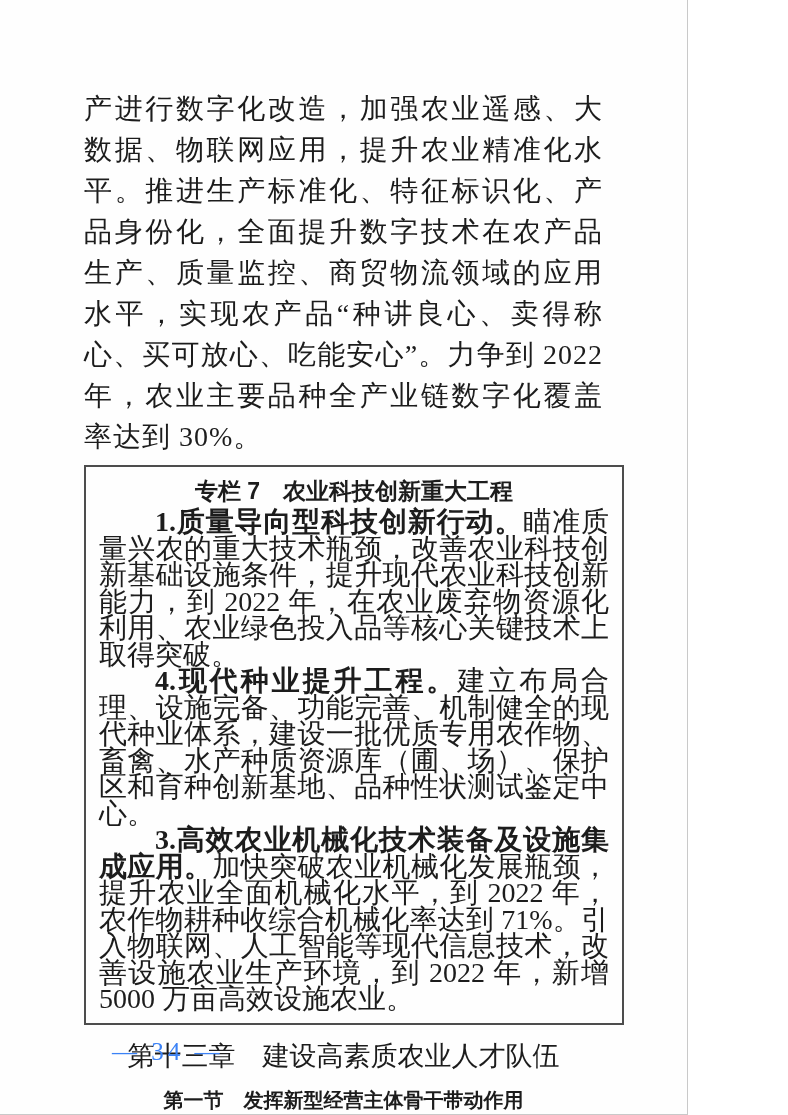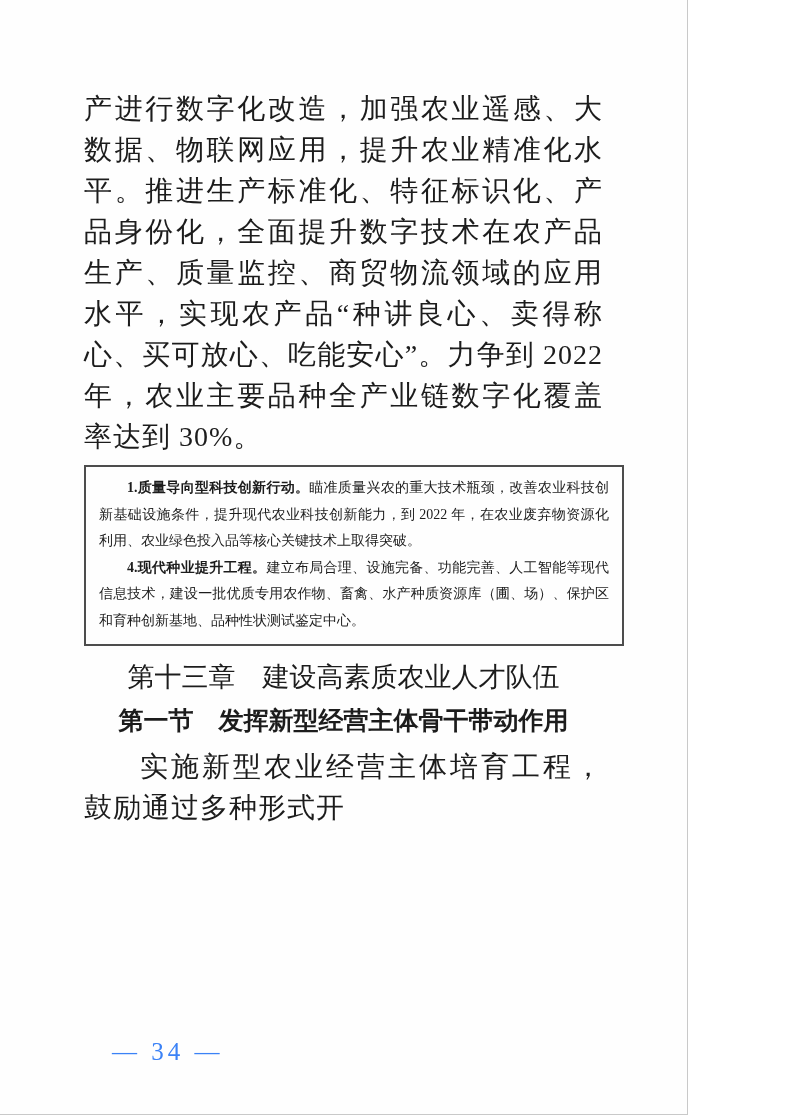--- a/index.html
+++ b/index.html
@@ -37,40 +37,40 @@
   }
   .box-title {
     text-align: center;
     font-weight: bold;
     font-size: 23px;
     line-height: 32px;
     font-family: "Liberation Sans", "DejaVu Sans", sans-serif;
     margin-bottom: 2px;
   }
   .box-item {
-    font-size: 14px;
+    font-size: 28px;
     line-height: 26.5px;
     text-align: justify;
     text-justify: inter-ideograph;
     text-indent: 2em;
   }
   .box-item b { font-weight: bold; }
   .chapter-heading {
     margin-top: 14px;
     text-align: center;
     font-weight: normal;
     font-size: 27px;
     line-height: 34px;
     font-family: "Liberation Sans", "DejaVu Sans", sans-serif;
   }
   .section-heading {
     margin-top: 11px;
     text-align: center;
     font-weight: bold;
-    font-size: 25px;
+    font-size: 20px;
     line-height: 32px;
   }
   .para-bottom {
     margin-top: 9px;
     font-size: 28px;
     line-height: 41px;
     text-indent: 2em;
     text-align: justify;
     text-justify: inter-ideograph;
     letter-spacing: 1px;
@@ -86,25 +86,27 @@
 </style>
 </head>
 <body>
 
 <div class="page">
   <div class="content">
 
     <p class="para-top">产进行数字化改造，加强农业遥感、大数据、物联网应用，提升农业精准化水平。推进生产标准化、特征标识化、产品身份化，全面提升数字技术在农产品生产、质量监控、商贸物流领域的应用水平，实现农产品“种讲良心、卖得称心、买可放心、吃能安心”。力争到 2022 年，农业主要品种全产业链数字化覆盖率达到 30%。</p>
 
     <div class="feature-box">
+      <div class="box-title">专栏 7　农业科技创新重大工程</div>
 
       <p class="box-item"><b>1.质量导向型科技创新行动。</b><span>瞄准质量兴农的重大技术瓶颈，改善农业科技创新基础设施条件，提升现代农业科技创新能力，到 2022 年，在农业废弃物资源化利用、农业绿色投入品等核心关键技术上取得突破。</span></p>
 
-      <p class="box-item"><b>4.现代种业提升工程。</b><span>建立布局合理、设施完备、功能完善、人工智能等现代信息技术，建设一批优质专用农作物、畜禽、水产种质资源库（圃、场）、保护区和育种创新基地、品种性状测试鉴定中心。</span></p>
+      <p class="box-item"><b>4.现代种业提升工程。</b><span>建立布局合理、设施完备、功能完善、机制健全的现代种业体系，建设一批优质专用农作物、畜禽、水产种质资源库（圃、场）、保护区和育种创新基地、品种性状测试鉴定中心。</span></p>
 
+      <p class="box-item"><b>3.高效农业机械化技术装备及设施集成应用。</b><span>加快突破农业机械化发展瓶颈，提升农业全面机械化水平，到 2022 年，农作物耕种收综合机械化率达到 71%。引入物联网、人工智能等现代信息技术，改善设施农业生产环境，到 2022 年，新增 5000 万亩高效设施农业。</span></p>
 
     </div>
 
     <h1 class="chapter-heading">第十三章　建设高素质农业人才队伍</h1>
 
     <h2 class="section-heading">第一节　发挥新型经营主体骨干带动作用</h2>
 
     <p class="para-bottom">实施新型农业经营主体培育工程，鼓励通过多种形式开</p>
 
   </div>

